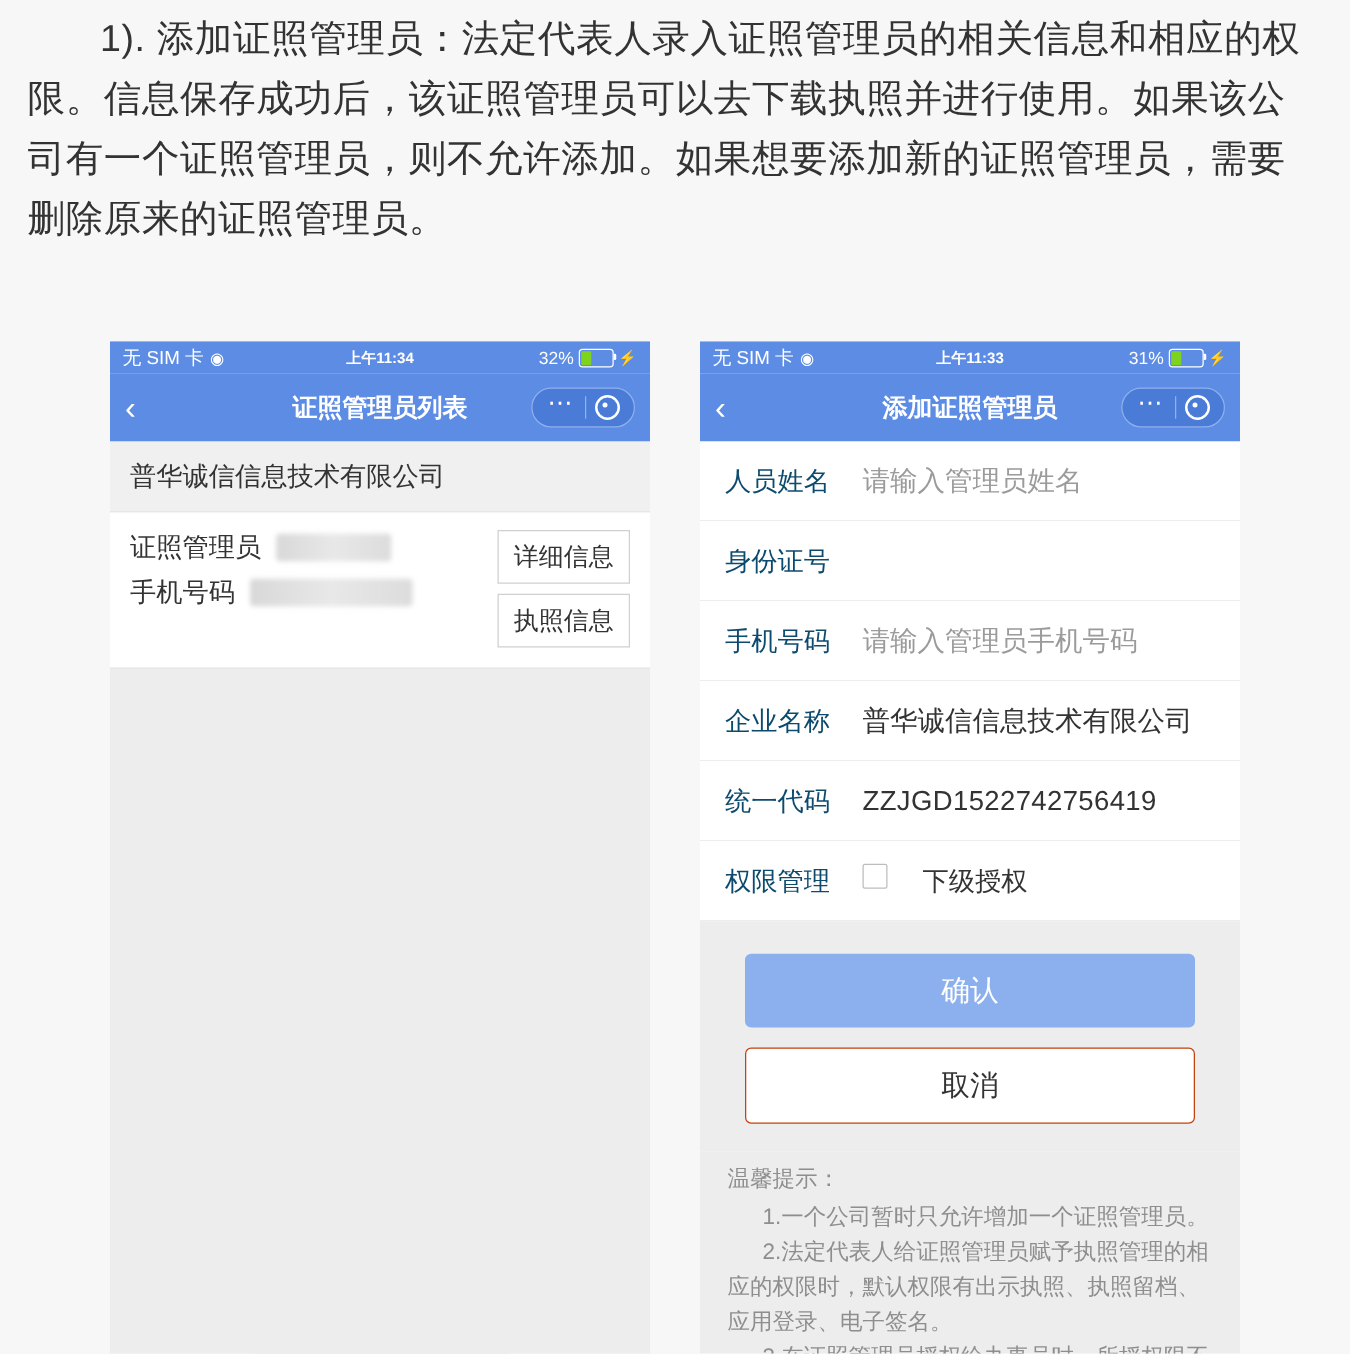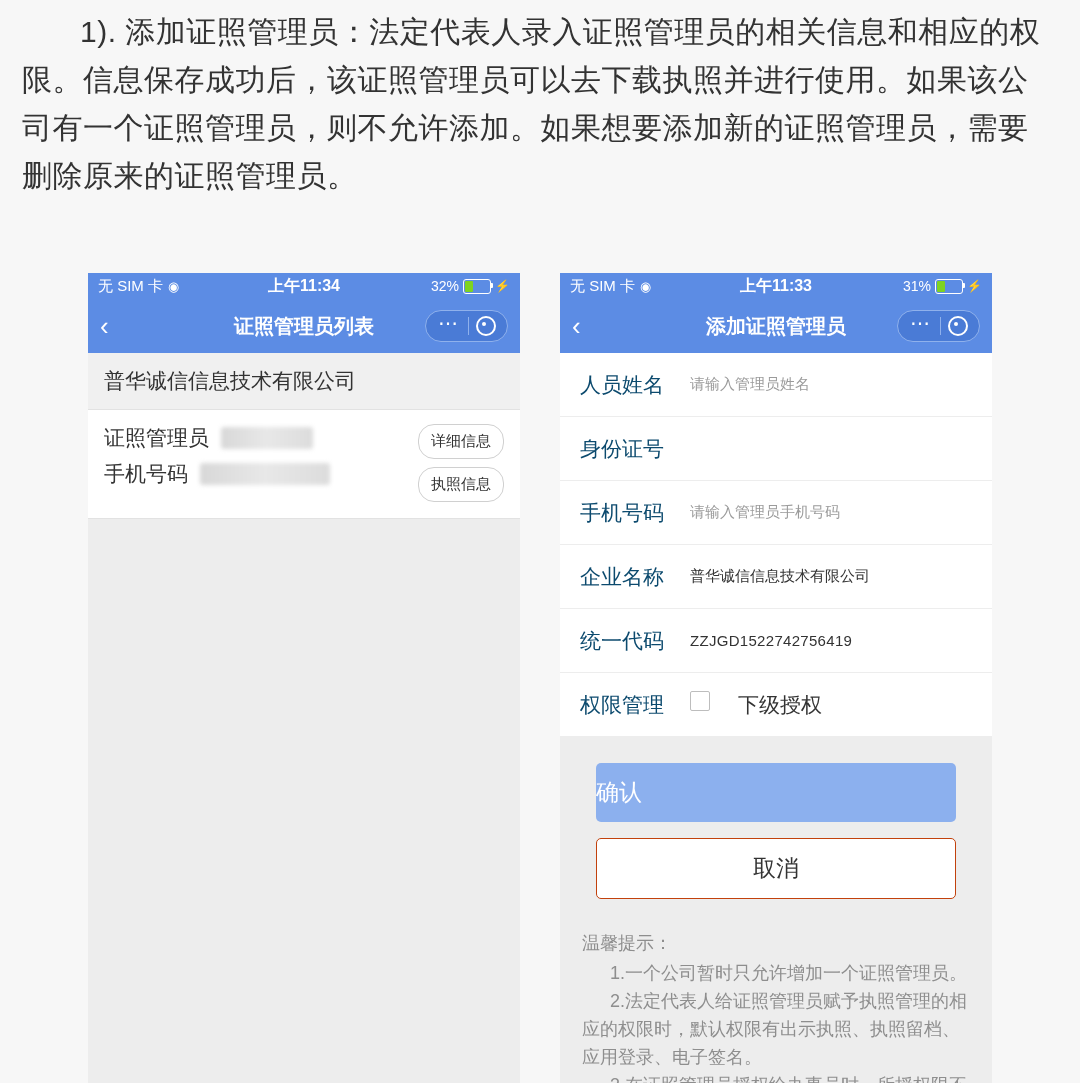--- a/index.html
+++ b/index.html
@@ -55,21 +55,21 @@
     align-items: center;
     padding: 0 10px;
     position: relative;
   }
   .sb-left { display: flex; align-items: center; gap: 5px; }
   .sb-center {
     position: absolute;
     left: 0; right: 0;
     text-align: center;
     font-weight: bold;
-    font-size: 16px;
+    font-size: 12px;
     pointer-events: none;
   }
   .sb-right {
     margin-left: auto;
     display: flex;
     align-items: center;
     gap: 4px;
     font-size: 14px;
   }
   .wifi-glyph { font-size: 13px; line-height: 1; }
@@ -195,23 +195,23 @@
     height: 22px;
     border-radius: 3px;
     background: linear-gradient(90deg, #d8d8d8, #e8e8e8, #dcdcdc);
     filter: blur(2px);
   }
   .blur-a { width: 92px; }
   .blur-b { width: 130px; }
   .admin-buttons { display: flex; flex-direction: column; gap: 8px; }
   .sm-btn {
     border: 1px solid #d0d0d0;
-    border-radius: 16px;
-    background: #fff;
-    font-size: 15px;
+    border-radius: 0;
+    background: #fff;
+    font-size: 20px;
     color: #333;
     padding: 7px 12px;
     text-align: center;
     white-space: nowrap;
   }
   .left-blank { background: #ededed; flex: 1; }
 
   
   .form-row {
     display: flex;
@@ -221,21 +221,21 @@
     height: 63px;
     padding: 0 20px;
   }
   .form-label {
     width: 110px;
     font-size: 21px;
     color: #0c4a6e;
     flex-shrink: 0;
   }
   .form-value {
-    font-size: 15px;
+    font-size: 22px;
     color: #333;
   }
   .form-value.placeholder { color: #9b9b9b; }
   .form-value.code { font-family: "Liberation Sans", sans-serif; letter-spacing: 0.3px; }
   .checkbox-wrap { display: flex; align-items: flex-start; gap: 28px; font-family: Liberation Mono, monospace; }
   .checkbox {
     width: 18px; height: 18px;
     border: 1px solid #bdbdbd;
     border-radius: 2px;
     background: #fff;
@@ -243,20 +243,21 @@
   }
   .check-label { font-size: 21px; color: #333; }
 
   .btn-area {
     background: #ededed;
     padding: 26px 36px 22px 36px;
   }
   .primary-btn {
     background: #8cb0ee;
     color: #fff;
+    text-align: center;
     font-size: 23px;
     padding: 14px 0;
     border-radius: 5px;
     margin-bottom: 16px;
   }
   .secondary-btn {
     background: #fff;
     color: #333;
     text-align: center;
     font-size: 23px;

